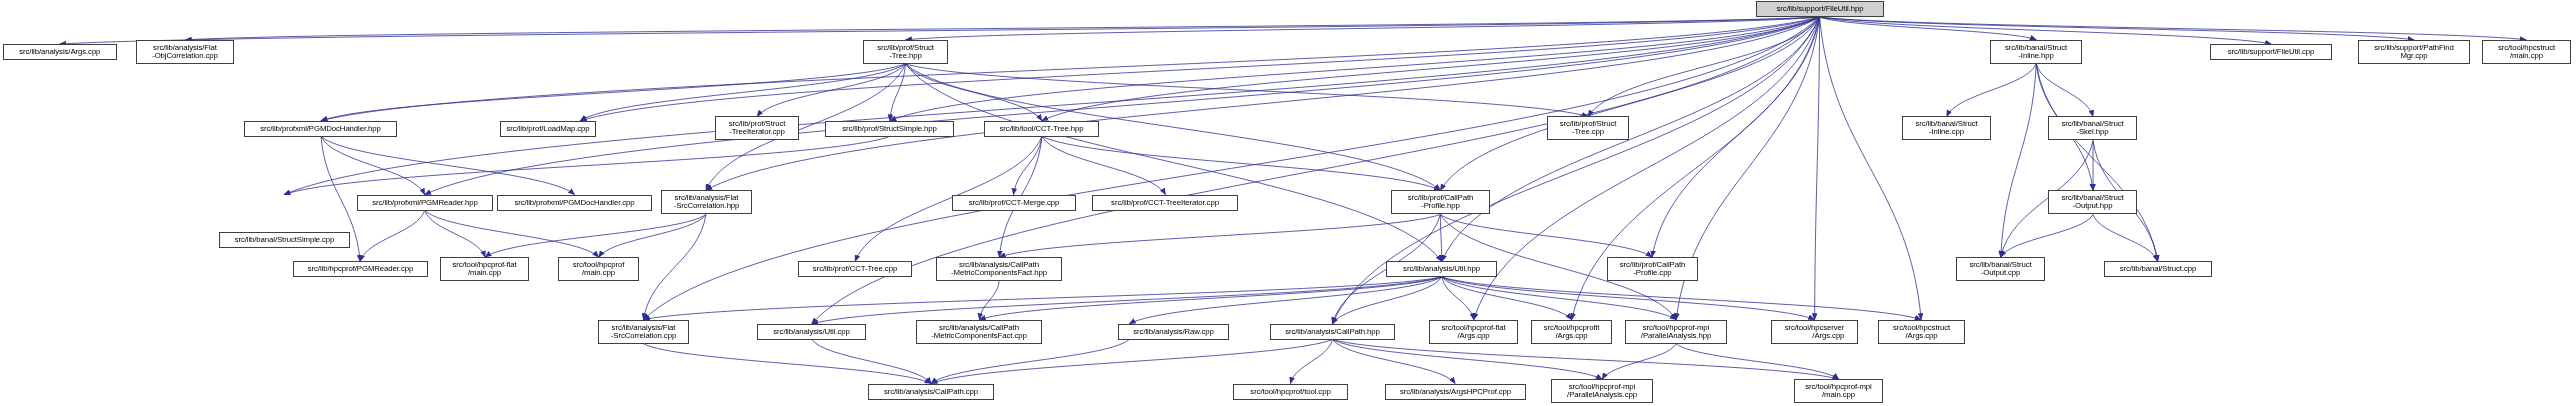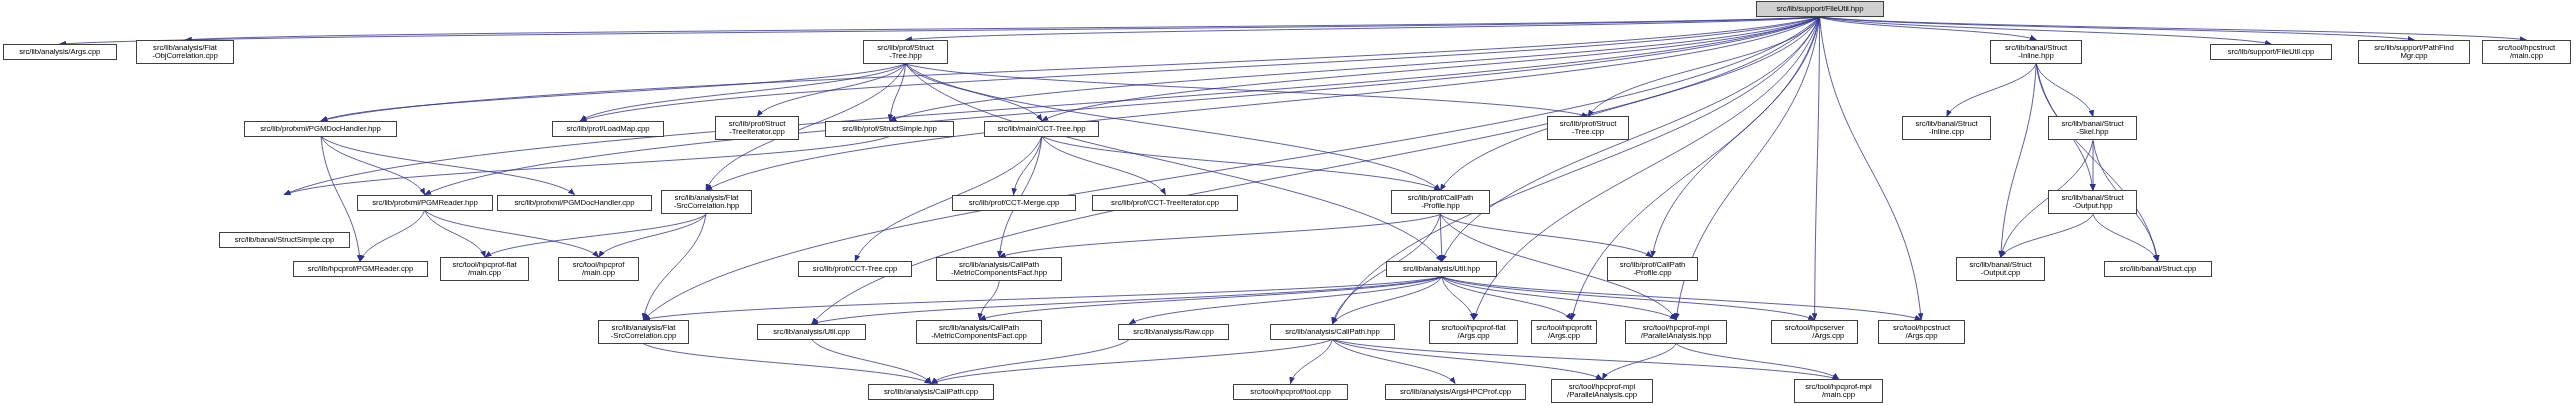--- a/index.html
+++ b/index.html
@@ -154,25 +154,25 @@
       <div class="node" style="left: 863px; top: 40px; width: 85px; height: 24px;">src/lib/prof/Struct
 -Tree.hpp</div>
       <div class="node" style="left: 1990px; top: 40px; width: 92px; height: 24px;">src/lib/banal/Struct
 -Inline.hpp</div>
       <div class="node" style="left: 2210px; top: 44px; width: 122px; height: 15.6px;">src/lib/support/FileUtil.cpp</div>
       <div class="node" style="left: 2358px; top: 40px; width: 112px; height: 24px;">src/lib/support/PathFind
 Mgr.cpp</div>
       <div class="node" style="left: 2482px; top: 40px; width: 89px; height: 24px;">src/tool/hpcstruct
 /main.cpp</div>
       <div class="node" style="left: 244px; top: 121px; width: 153px; height: 15.6px;">src/lib/profxml/PGMDocHandler.hpp</div>
-      <div class="node" style="left: 552px; top: 121px; width: 112px; height: 15.6px;">src/lib/prof/LoadMap.cpp</div>
+      <div class="node" style="left: 500px; top: 121px; width: 96px; height: 15.6px;">src/lib/prof/LoadMap.cpp</div>
       <div class="node" style="left: 715px; top: 116px; width: 84px; height: 24px;">src/lib/prof/Struct
 -TreeIterator.cpp</div>
       <div class="node" style="left: 825px; top: 121px; width: 129px; height: 15.6px;">src/lib/prof/StructSimple.hpp</div>
-      <div class="node" style="left: 984px; top: 121px; width: 115px; height: 15.6px;">src/lib/main/CCT-Tree.hpp</div>
+      <div class="node" style="left: 984px; top: 121px; width: 115px; height: 15.6px;">src/lib/tool/CCT-Tree.hpp</div>
       <div class="node" style="left: 1547px; top: 116px; width: 82px; height: 24px;">src/lib/prof/Struct
 -Tree.cpp</div>
       <div class="node" style="left: 1902px; top: 116px; width: 89px; height: 24px;">src/lib/banal/Struct
 -Inline.cpp</div>
       <div class="node" style="left: 2048px; top: 116px; width: 89px; height: 24px;">src/lib/banal/Struct
 -Skel.hpp</div>
       <div class="node" style="left: 219px; top: 195px; width: 131px; height: 15.6px; margin-top: 37px;">src/lib/banal/StructSimple.cpp</div>
       <div class="node" style="left: 357px; top: 195px; width: 136px; height: 15.6px;">src/lib/profxml/PGMReader.hpp</div>
       <div class="node" style="left: 497px; top: 195px; width: 155px; height: 15.6px;">src/lib/profxml/PGMDocHandler.cpp</div>
       <div class="node" style="left: 661px; top: 190px; width: 91px; height: 24px;">src/lib/analysis/Flat
@@ -199,21 +199,21 @@
 -Profile.cpp</div>
       <div class="node" style="left: 598px; top: 320px; width: 91px; height: 24px;">src/lib/analysis/Flat
 -SrcCorrelation.cpp</div>
       <div class="node" style="left: 757px; top: 324px; width: 109px; height: 15.6px;">src/lib/analysis/Util.cpp</div>
       <div class="node" style="left: 916px; top: 320px; width: 126px; height: 24px;">src/lib/analysis/CallPath
 -MetricComponentsFact.cpp</div>
       <div class="node" style="left: 1074px; top: 324px; width: 111px; height: 15.6px; margin-left: 44px;">src/lib/analysis/Raw.cpp</div>
       <div class="node" style="left: 1270px; top: 324px; width: 125px; height: 15.6px;">src/lib/analysis/CallPath.hpp</div>
       <div class="node" style="left: 1429px; top: 320px; width: 89px; height: 24px;">src/tool/hpcprof-flat
 /Args.cpp</div>
-      <div class="node" style="left: 1531px; top: 320px; width: 66px; height: 24px;">src/tool/hpcprofit
+      <div class="node" style="left: 1531px; top: 320px; width: 81px; height: 24px;">src/tool/hpcprofit
 /Args.cpp</div>
       <div class="node" style="left: 1625px; top: 320px; width: 102px; height: 24px;">src/tool/hpcprof-mpi
 /ParallelAnalysis.hpp</div>
       <div class="node" style="left: 1771px; top: 320px; width: 87px; height: 24px; text-align: right;">src/tool/hpcserver
 /Args.cpp</div>
       <div class="node" style="left: 1878px; top: 320px; width: 87px; height: 24px;">src/tool/hpcstruct
 /Args.cpp</div>
       <div class="node" style="left: 868px; top: 384px; width: 126px; height: 15.6px;">src/lib/analysis/CallPath.cpp</div>
       <div class="node" style="left: 1233px; top: 384px; width: 115px; height: 15.6px;">src/tool/hpcprof/tool.cpp</div>
       <div class="node" style="left: 1385px; top: 384px; width: 141px; height: 15.6px;">src/lib/analysis/ArgsHPCProf.cpp</div>

